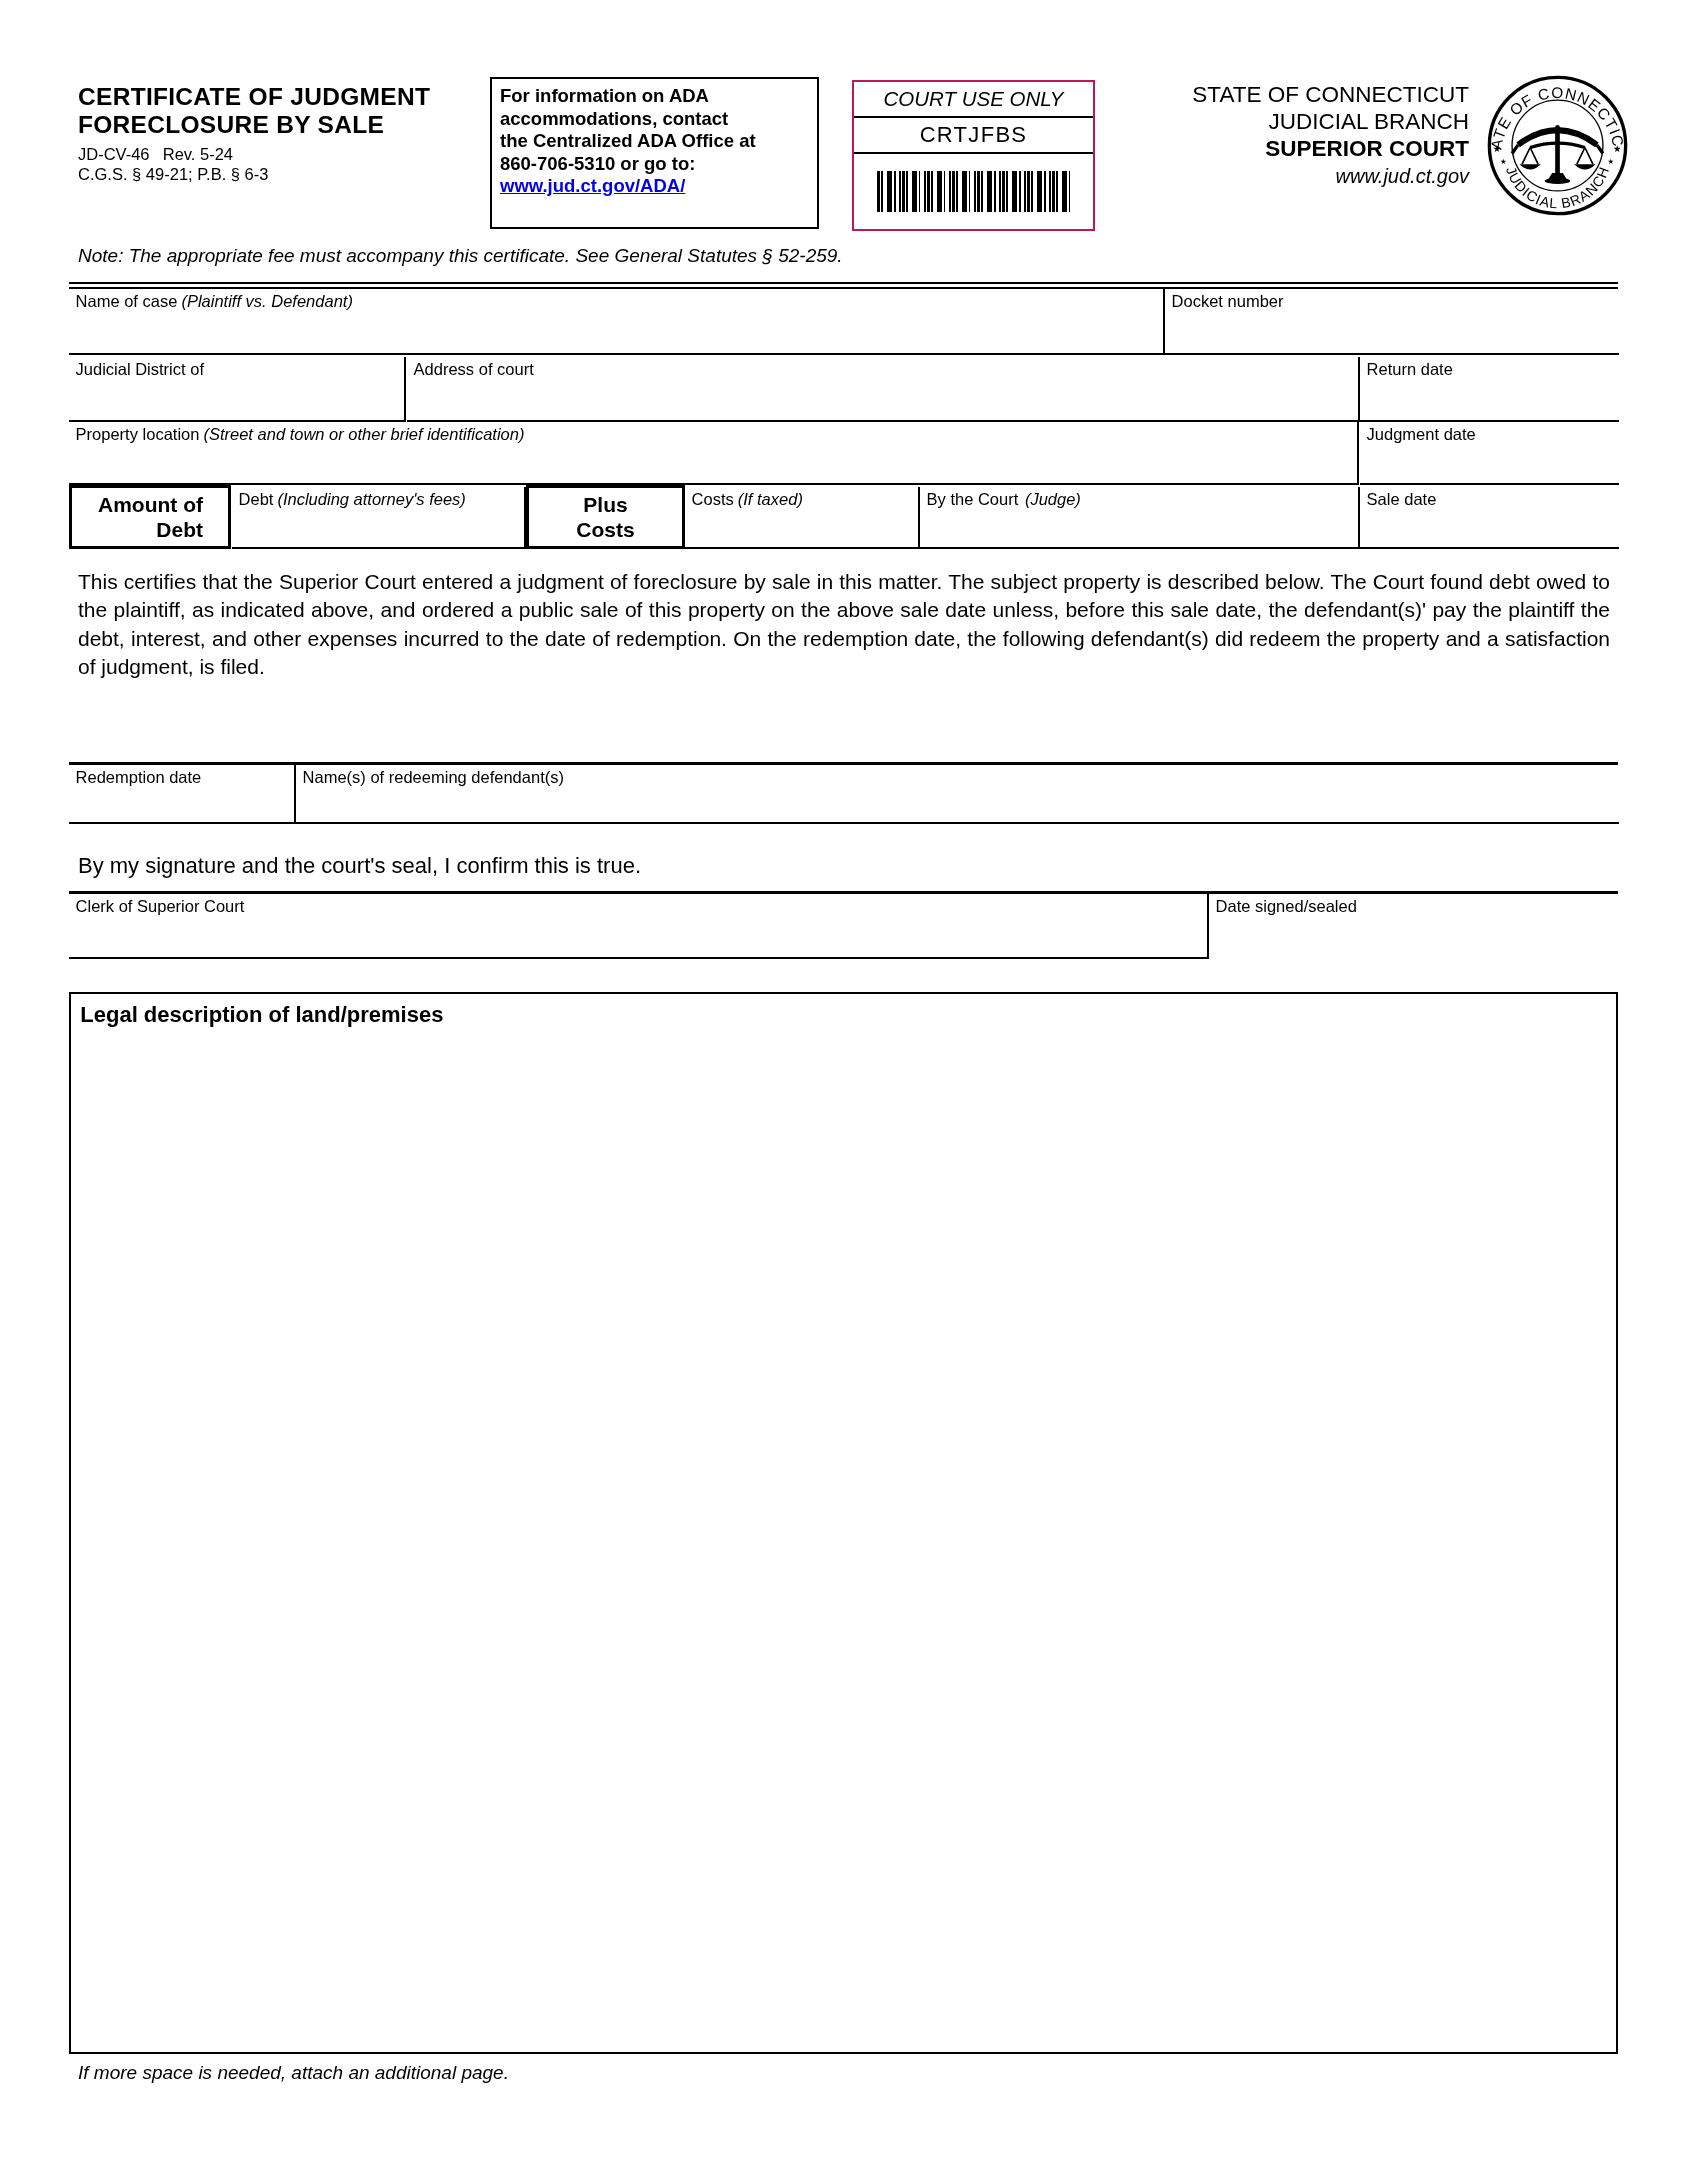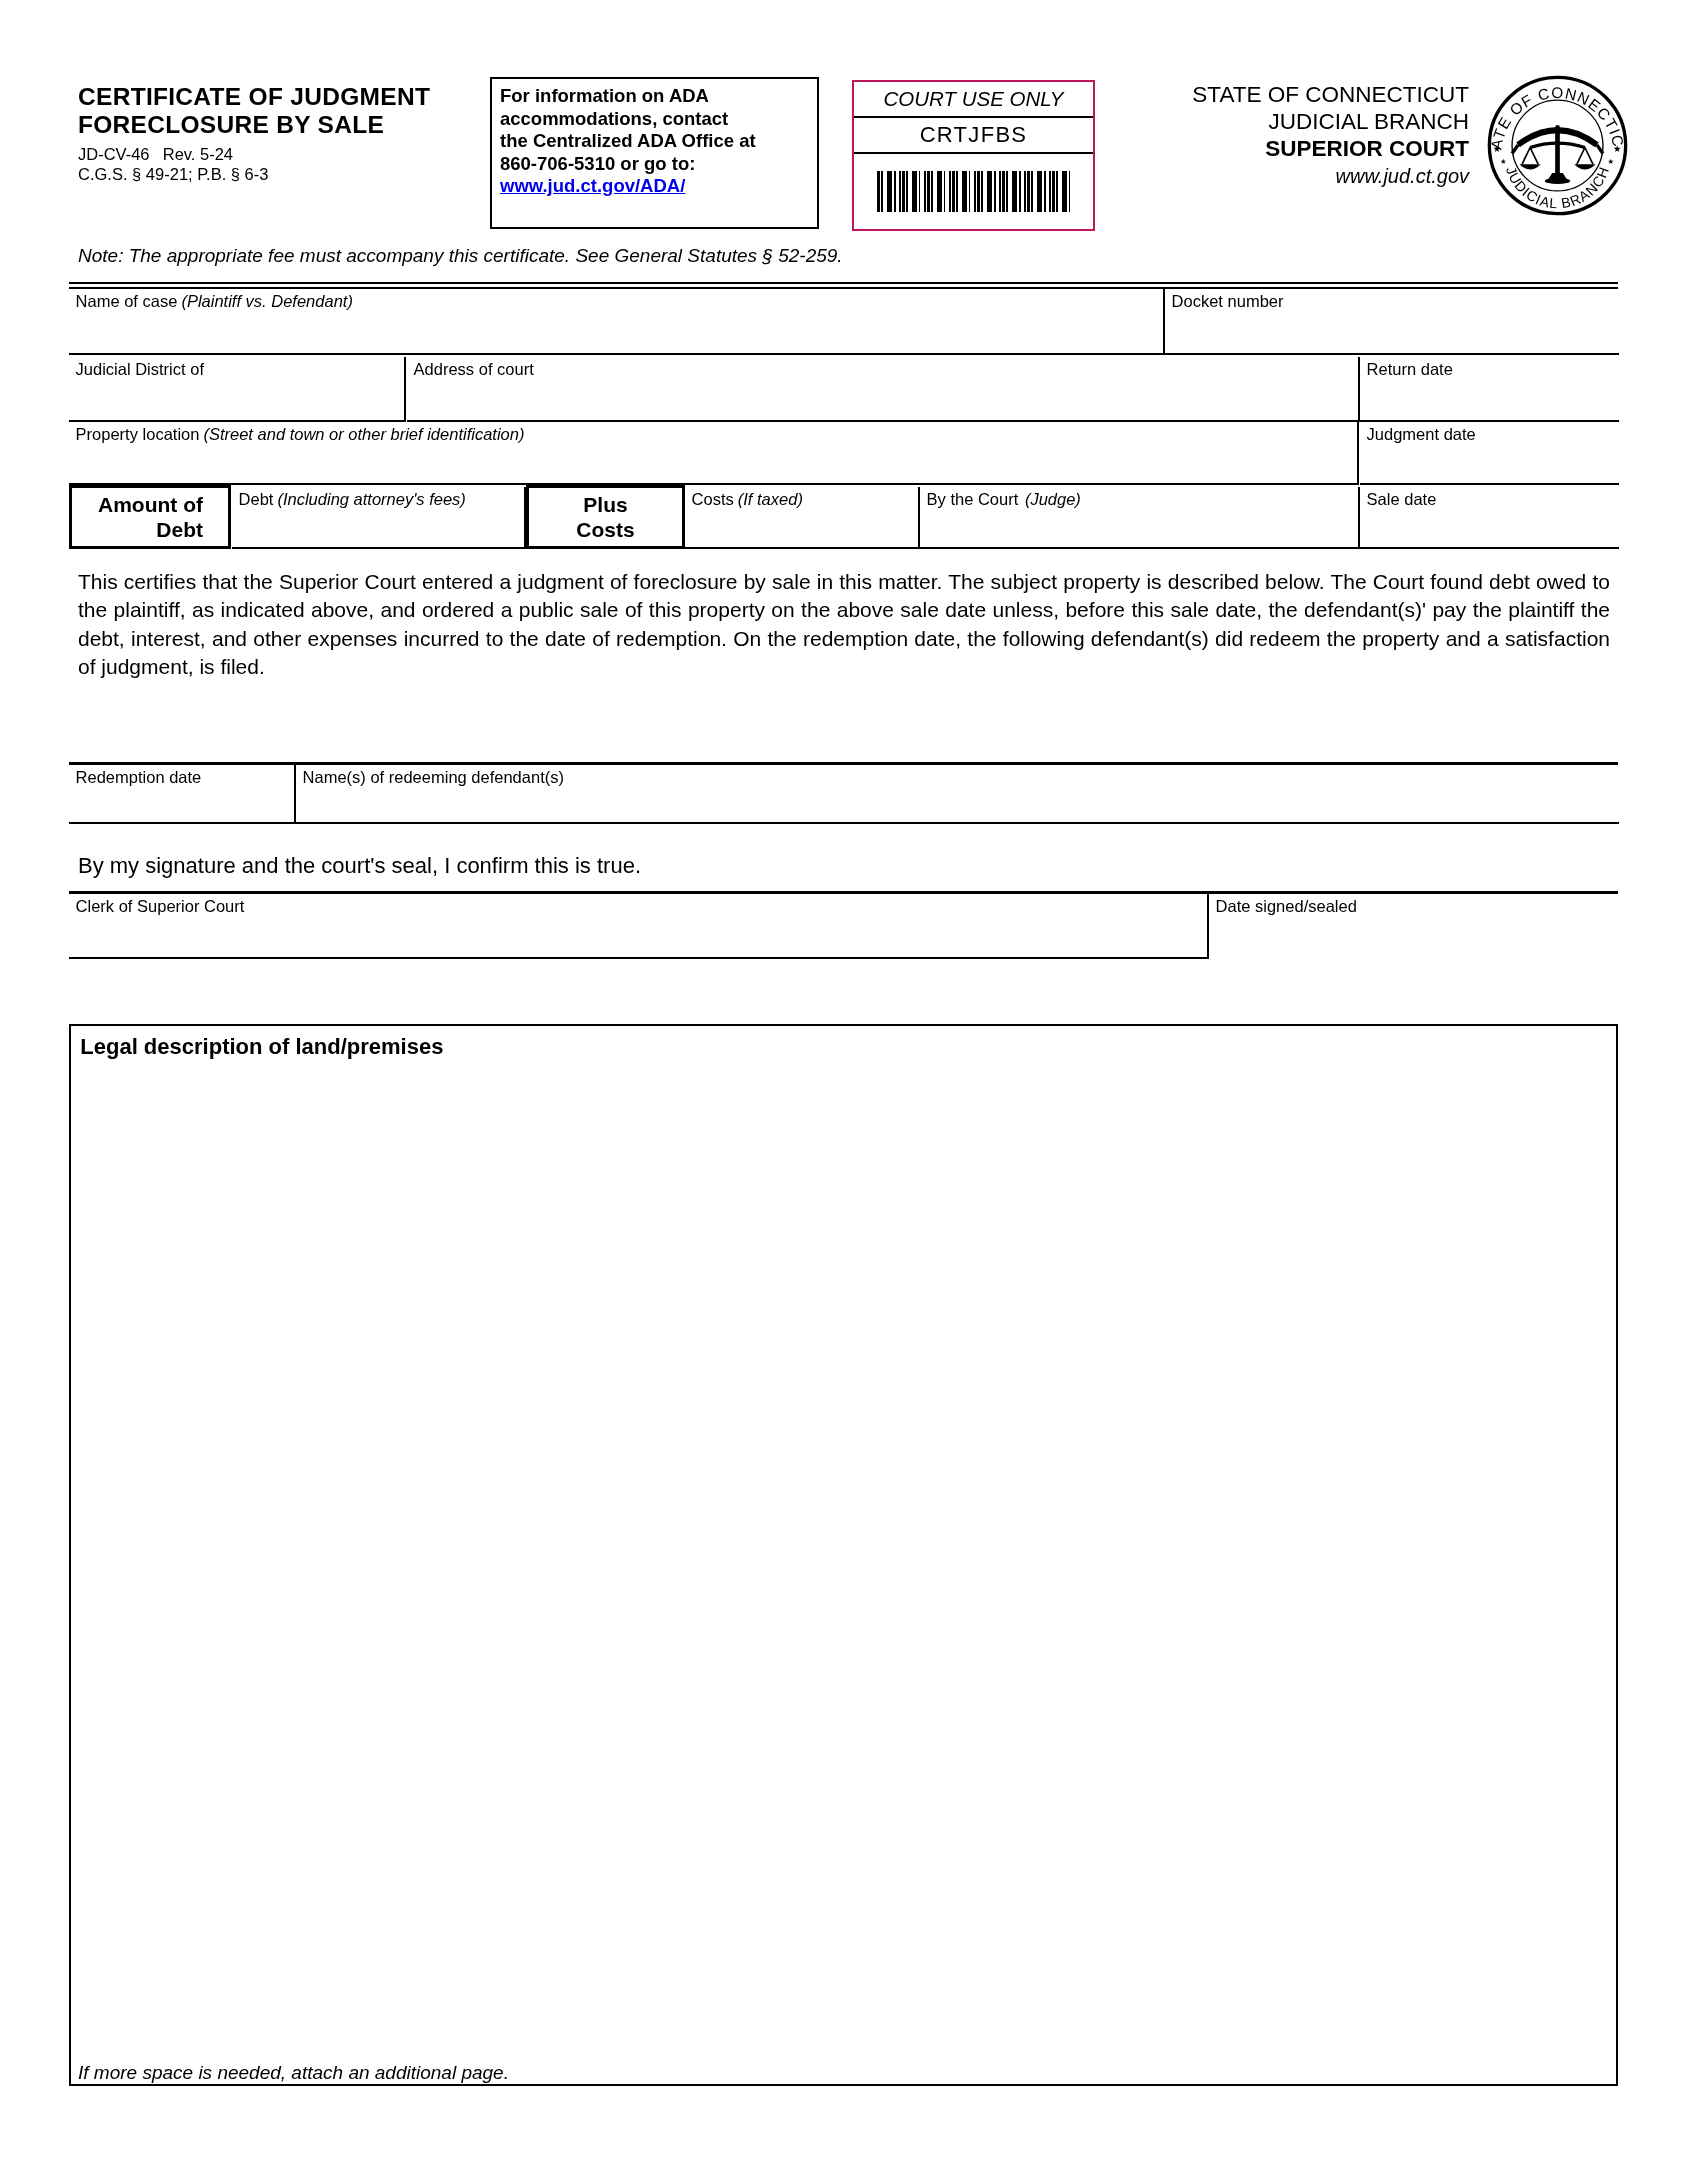--- a/index.html
+++ b/index.html
@@ -36,21 +36,21 @@
   .cell{position:absolute;box-sizing:border-box;padding:3.3px 6.6px;font-size:16.5px;line-height:19px;}
   .cell .hint{font-style:italic;margin-left:4px;}
   .bb{border-bottom:2px solid #000;}
   .br{border-right:2px solid #000;}
   .bb4{border-bottom:2.6px solid #000;}
   .thickbox{border:3.3px solid #000;display:flex;align-items:center;justify-content:center;
     font-weight:bold;font-size:21px;line-height:25px;text-align:center;padding:0;}
   
   #cert-par{font-size:21px;line-height:28.4px;text-align:justify;}
   #sig-line{font-size:22px;}
-  #legal-box{border:2.6px solid #000;margin-top:32px;}
+  #legal-box{border:2.6px solid #000;}
   #legal-box .lbl{font-weight:bold;font-size:22px;padding:8px 9.3px;}
   #footer-note{font-style:italic;font-size:19px;}
   svg text{font-family:"Liberation Sans","DejaVu Sans",sans-serif;}
 </style>
 </head>
 <body>
 
 <div id="page">
 
   <div class="abs" style="left:78px;top:83px;">

